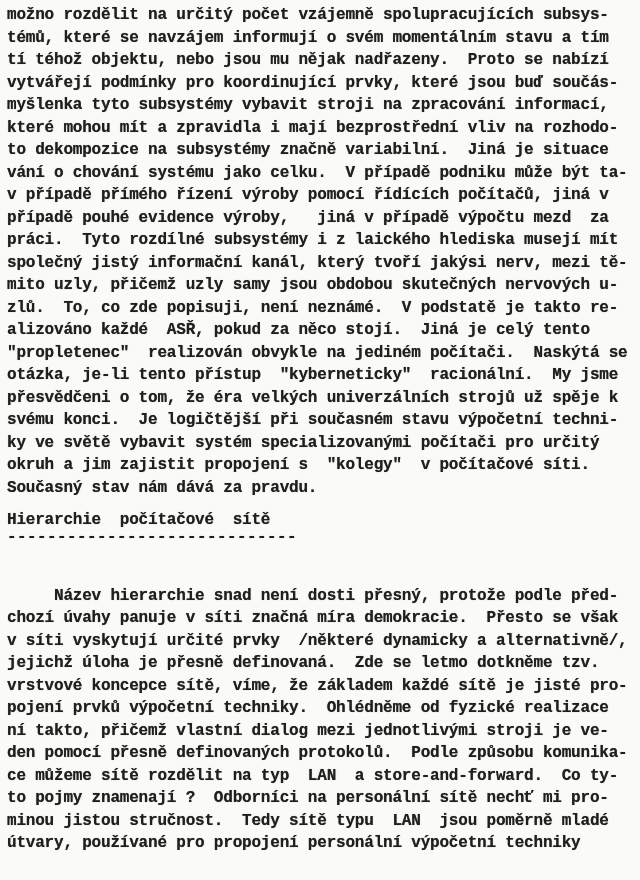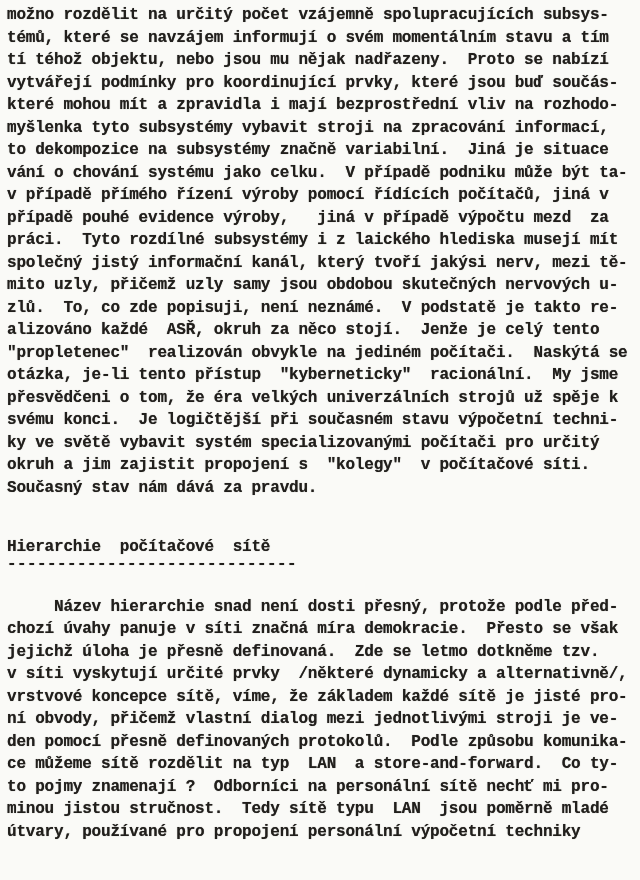--- a/index.html
+++ b/index.html
@@ -25,74 +25,75 @@
     
     text-shadow: 0 0 0.7px rgba(33, 31, 28, 0.75);
   }
   .line {
     white-space: pre;
     line-height: 22.5px;
     height: 22.5px;
     overflow: visible;
   }
   .heading {
-    margin-top: 37px;
+    margin-top: 10px;
     white-space: pre;
     line-height: 22.5px;
   }
   .heading-underline {
     white-space: pre;
     line-height: 10px;
     letter-spacing: 0.4px;
   }
   .para-2 {
-    margin-top: 27px;
+    margin-top: 43px;
   }
 </style>
 </head>
 <body style="background: rgb(250, 250, 247);">
 
 <div class="page" style="color: rgb(33, 31, 28);">
 
   <div class="para para-1">
       <div class="line">možno rozdělit na určitý počet vzájemně spolupracujících subsys-</div>
       <div class="line">témů, které se navzájem informují o svém momentálním stavu a tím</div>
       <div class="line">tí téhož objektu, nebo jsou mu nějak nadřazeny.  Proto se nabízí</div>
       <div class="line">vytvářejí podmínky pro koordinující prvky, které jsou buď součás-</div>
+      <div class="line">myšlenka tyto subsystémy vybavit stroji na zpracování informací,</div>
       <div class="line">které mohou mít a zpravidla i mají bezprostřední vliv na rozhodo-</div>
-      <div class="line">myšlenka tyto subsystémy vybavit stroji na zpracování informací,</div>
       <div class="line">to dekompozice na subsystémy značně variabilní.  Jiná je situace</div>
       <div class="line">vání o chování systému jako celku.  V případě podniku může být ta-</div>
       <div class="line">v případě přímého řízení výroby pomocí řídících počítačů, jiná v</div>
       <div class="line">případě pouhé evidence výroby,   jiná v případě výpočtu mezd  za</div>
       <div class="line">práci.  Tyto rozdílné subsystémy i z laického hlediska musejí mít</div>
       <div class="line">společný jistý informační kanál, který tvoří jakýsi nerv, mezi tě-</div>
       <div class="line">mito uzly, přičemž uzly samy jsou obdobou skutečných nervových u-</div>
       <div class="line">zlů.  To, co zde popisuji, není neznámé.  V podstatě je takto re-</div>
-      <div class="line">alizováno každé  ASŘ, okruh za něco stojí.  Jenže je celý tento</div>
+      <div class="line">alizováno každé  ASŘ, pokud za něco stojí.  Jiná je celý tento</div>
       <div class="line">"propletenec"  realizován obvykle na jediném počítači.  Naskýtá se</div>
       <div class="line">otázka, je-li tento přístup  "kyberneticky"  racionální.  My jsme</div>
       <div class="line">přesvědčeni o tom, že éra velkých univerzálních strojů už spěje k</div>
       <div class="line">svému konci.  Je logičtější při současném stavu výpočetní techni-</div>
       <div class="line">ky ve světě vybavit systém specializovanými počítači pro určitý</div>
       <div class="line">okruh a jim zajistit propojení s  "kolegy"  v počítačové síti.</div>
       <div class="line">Současný stav nám dává za pravdu.</div>
     </div>
 
   <div class="heading">Hierarchie  počítačové  sítě</div>
 
   <div class="heading-underline">-----------------------------</div>
 
   <div class="para para-2">
       <div class="line">     Název hierarchie snad není dosti přesný, protože podle před-</div>
       <div class="line">chozí úvahy panuje v síti značná míra demokracie.  Přesto se však</div>
+      <div class="line">v síti vyskytují určité prvky  /některé dynamicky a alternativně/,</div>
       <div class="line">jejichž úloha je přesně definovaná.  Zde se letmo dotkněme tzv.</div>
-      <div class="line">v síti vyskytují určité prvky  /některé dynamicky a alternativně/,</div>
       <div class="line">vrstvové koncepce sítě, víme, že základem každé sítě je jisté pro-</div>
-      <div class="line">ní obvody, přičemž vlastní dialog mezi jednotlivými stroji je ve-</div>
+      <div class="line">pojení prvků výpočetní techniky.  Ohlédněme od fyzické realizace</div>
+      <div class="line">ní takto, přičemž vlastní dialog mezi jednotlivými stroji je ve-</div>
       <div class="line">den pomocí přesně definovaných protokolů.  Podle způsobu komunika-</div>
       <div class="line">ce můžeme sítě rozdělit na typ  LAN  a store-and-forward.  Co ty-</div>
       <div class="line">to pojmy znamenají ?  Odborníci na personální sítě nechť mi pro-</div>
       <div class="line">minou jistou stručnost.  Tedy sítě typu  LAN  jsou poměrně mladé</div>
       <div class="line">útvary, používané pro propojení personální výpočetní techniky</div>
     </div>
 
 </div>
 
 </body></html>

